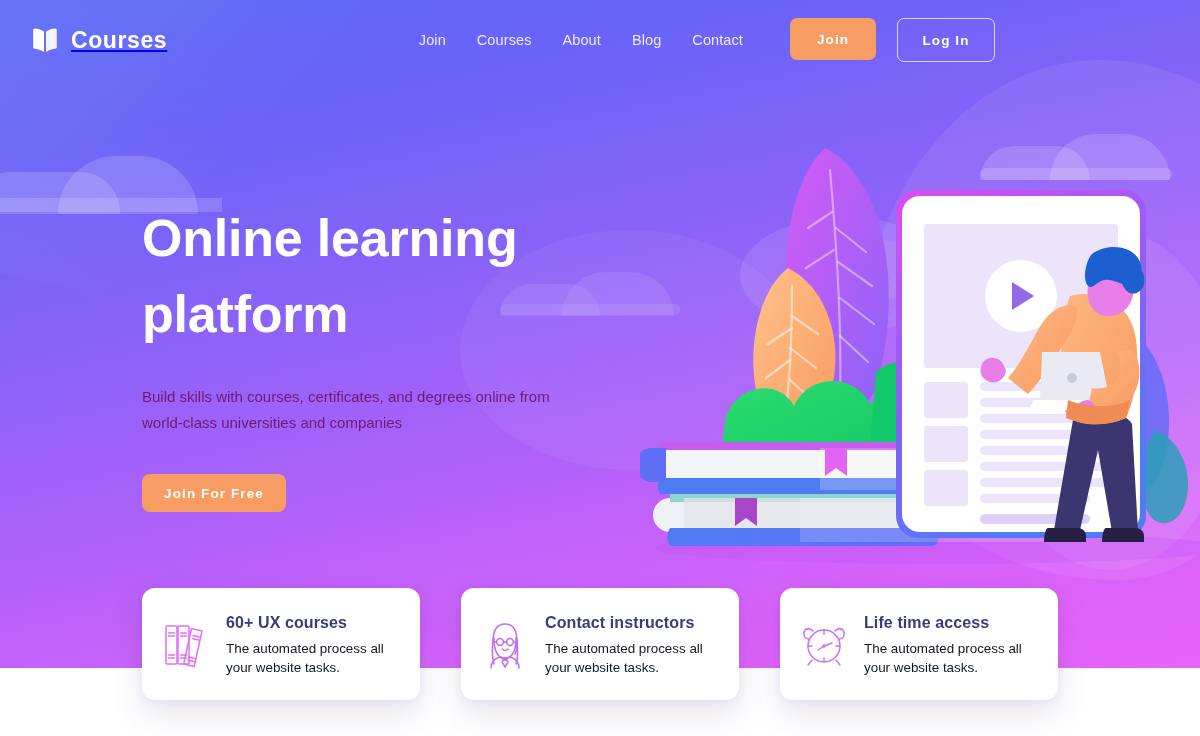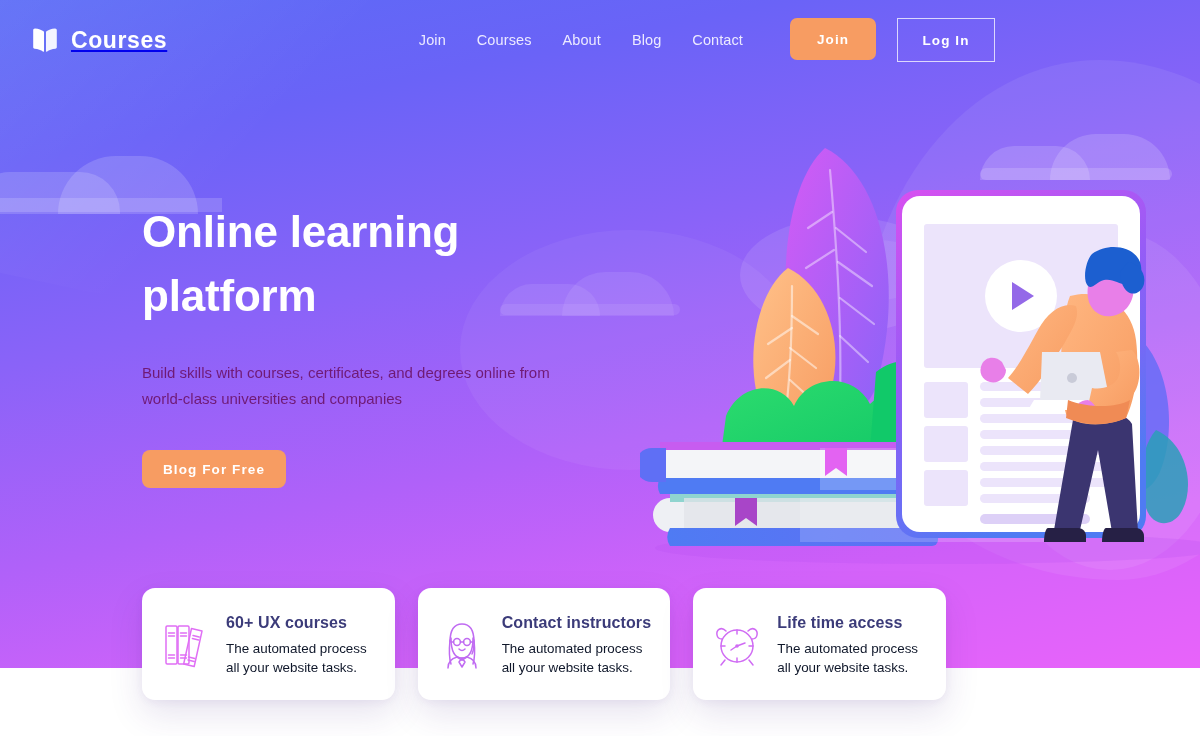--- a/index.html
+++ b/index.html
@@ -62,48 +62,48 @@
     letter-spacing:.1px;
   }
   .actions { display:flex; gap:21px; margin-left:47px; margin-right:30px; }
   .btn-join {
     background:#f79c62; color:#fff; border:none; border-radius:7px;
     font-size:13.5px; font-weight:700; letter-spacing:1.1px;
     width:86px; height:42px; cursor:pointer; font-family:inherit;
   }
   .btn-login {
     background:transparent; color:#fff; border:1.4px solid rgba(255,255,255,.75);
-    border-radius:0; font-size:13.5px; font-weight:700; letter-spacing:1.1px;
+    border-radius:7px; font-size:13.5px; font-weight:700; letter-spacing:1.1px;
     width:98px; height:44px; cursor:pointer; font-family:inherit;
   }
 
   
   .hero-copy { position:absolute; left:142px; top:200px; width:520px; z-index:30; }
   .hero-title {
-    color:#fff; font-size:44px; line-height:64px; font-weight:700;
+    color:#fff; font-size:52px; line-height:76px; font-weight:700;
     letter-spacing:-.2px; max-width:420px;
   }
   .hero-sub {
     color:#701a75; font-size:15px; line-height:26px; margin-top:32px;
     max-width:450px; font-weight:400;
   }
   .btn-free {
     margin-top:38px; background:#f79c62; color:#fff; border:none; border-radius:8px;
     width:144px; height:38px; font-size:13.5px; font-weight:700; letter-spacing:1.1px;
     cursor:pointer; font-family:inherit; display:block;
   }
 
   
   .illus { position:absolute; left:640px; top:100px; width:560px; height:470px; z-index:20; }
   .illus svg { display:block; width:100%; height:100%; }
 
   
   .cards {
-    position:absolute; left:142px; top:588px; width:804px; height:112px;
-    display:flex; gap:23px; z-index:50;
+    position:absolute; left:142px; top:588px; width:916px; height:112px;
+    display:flex; gap:41px; z-index:50;
   }
   .card {
     width:290px; height:112px; background:#fff; border-radius:13px;
     box-shadow:0 14px 34px rgba(70,40,130,.13), 0 2px 8px rgba(70,40,130,.06);
     display:flex; align-items:center; padding:0 18px 0 20px; gap:16px;
   }
   .card-icon { width:48px; height:52px; flex:0 0 48px; }
   .card-icon svg { display:block; width:100%; height:100%; }
   .card-text { padding-top:2px; }
   .card-title {
@@ -158,21 +158,21 @@
 
     <div class="actions">
       <button class="btn-join">Join</button>
       <button class="btn-login">Log In</button>
     </div>
   </header>
 
   <div class="hero-copy">
     <h1 class="hero-title">Online learning platform</h1>
     <p class="hero-sub">Build skills with courses, certificates, and degrees online from world-class universities and companies</p>
-    <button class="btn-free">Blog For Free</button>
+    <button class="btn-free">Join For Free</button>
   </div>
 
   <div class="illus">
     <svg viewBox="0 0 560 470" xmlns="http://www.w3.org/2000/svg">
       <defs>
         <linearGradient id="leafPurple" x1="0" y1="0" x2="1" y2="1">
           <stop offset="0" stop-color="#d45bf5"></stop>
             <stop offset="1" stop-color="#8a63f8"></stop>
         </linearGradient>
         <linearGradient id="leafOrange" x1="0" y1="0" x2="1" y2="1">

